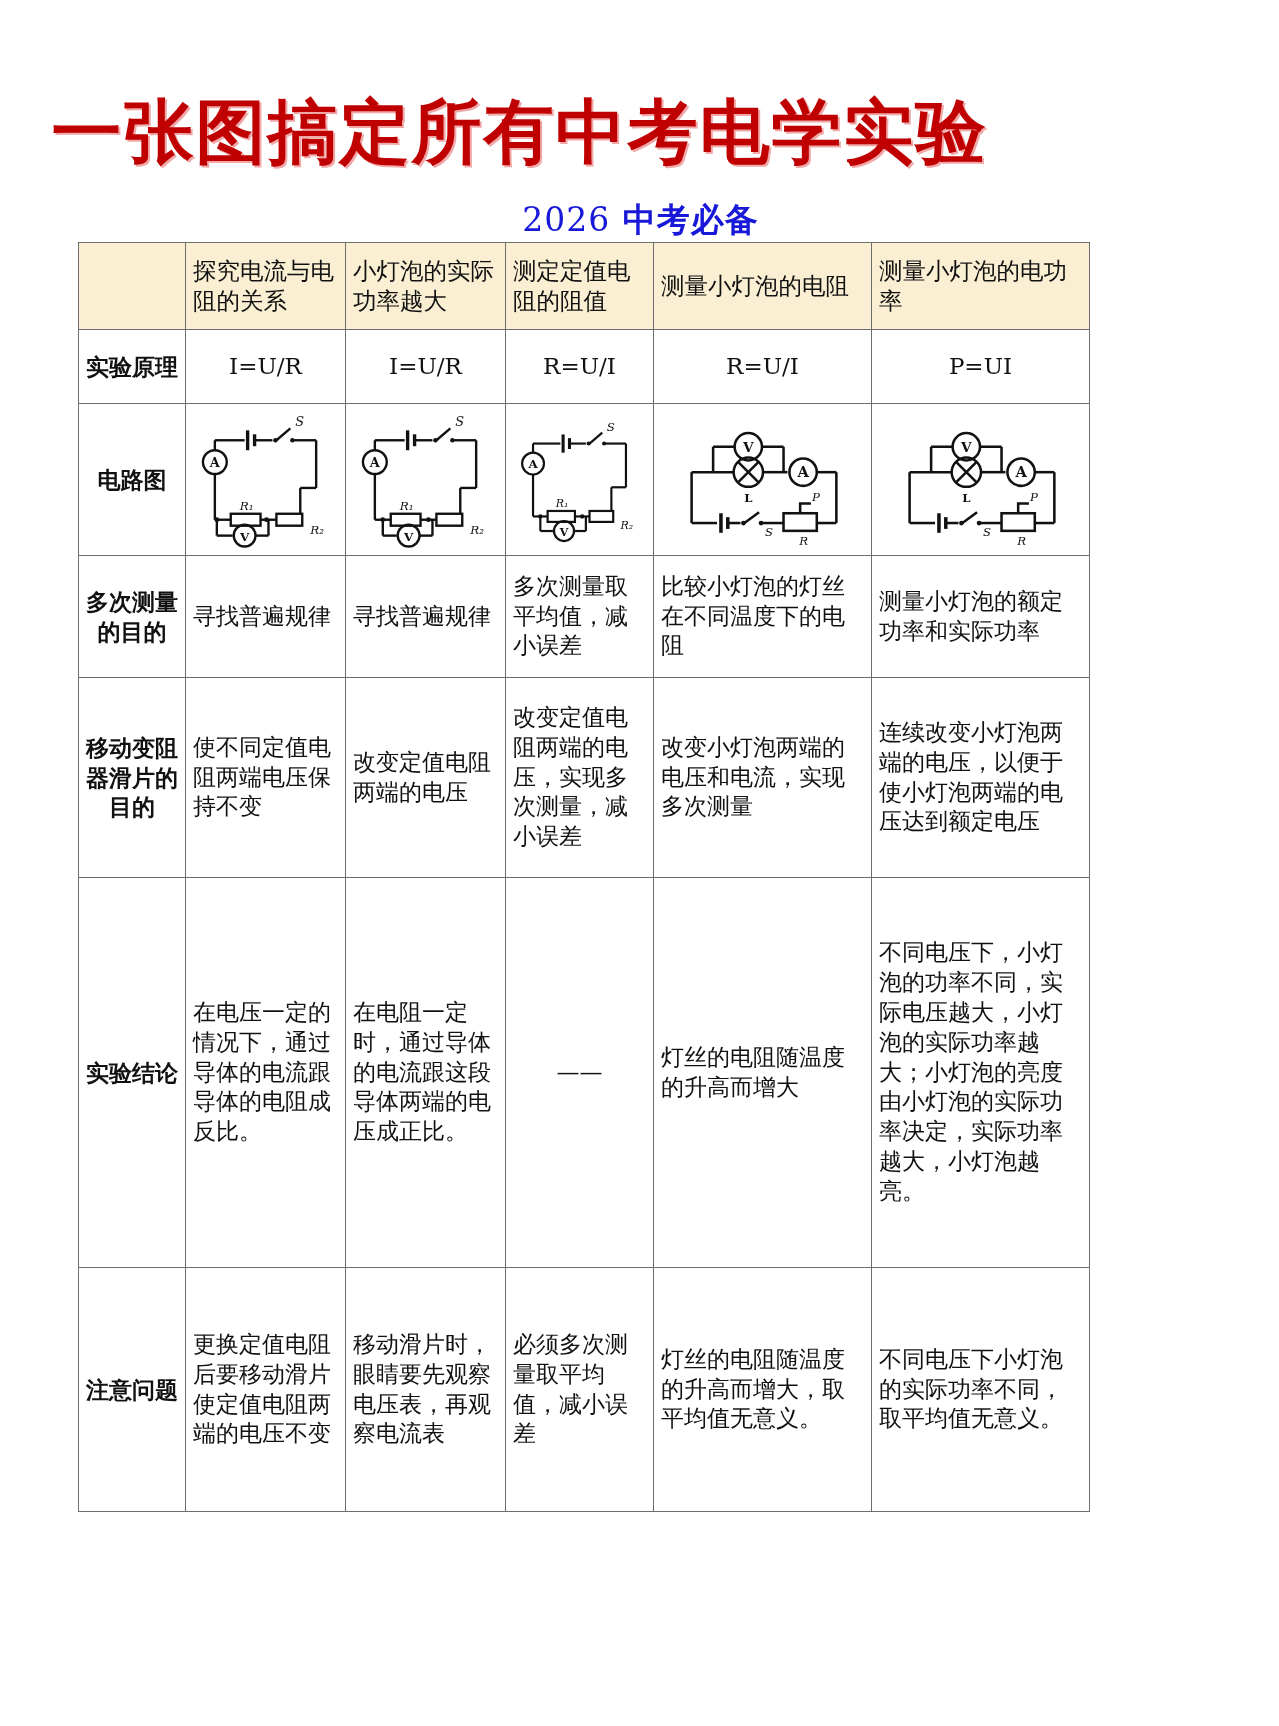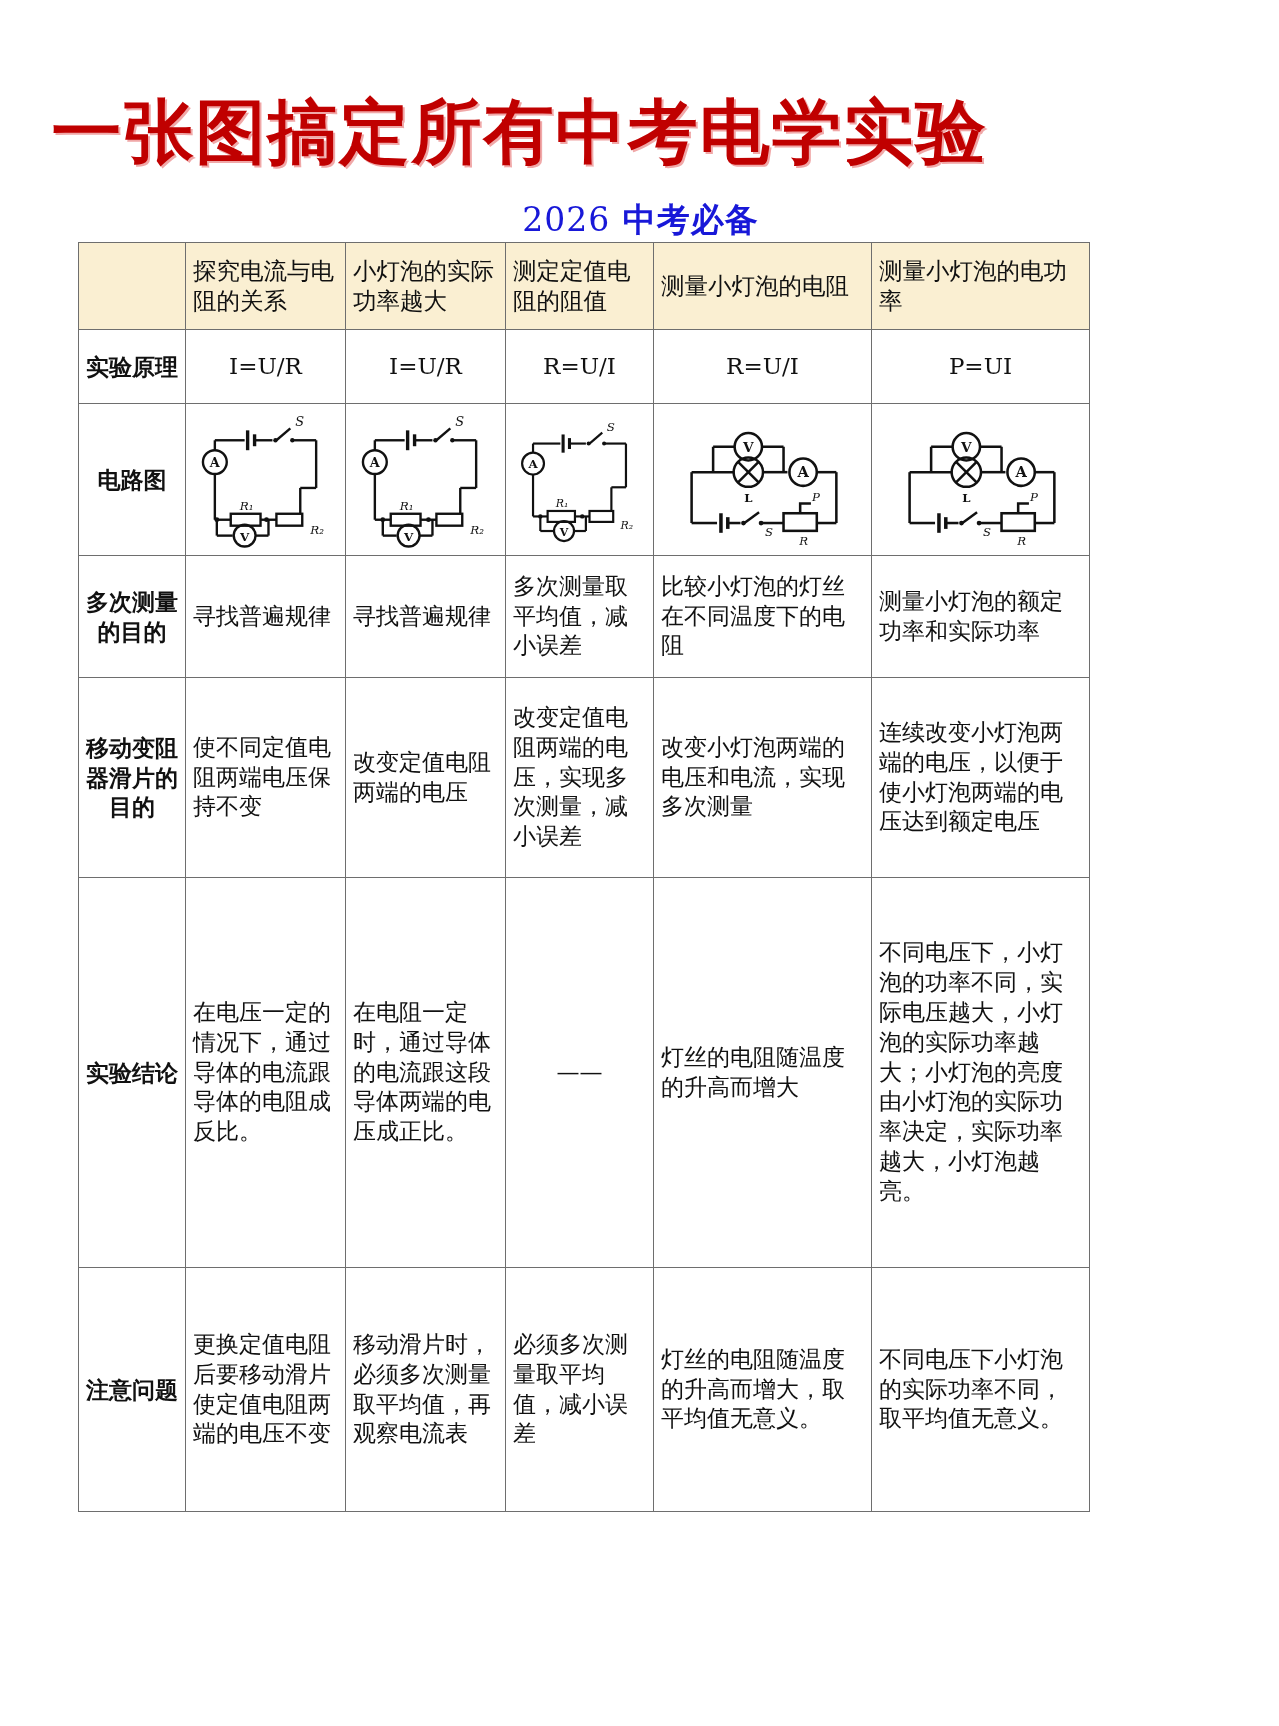--- a/index.html
+++ b/index.html
@@ -407,21 +407,21 @@
           <td class="body">在电压一定的情况下，通过导体的电流跟导体的电阻成反比。</td>
           <td class="body">在电阻一定时，通过导体的电流跟这段导体两端的电压成正比。</td>
           <td class="dash">——</td>
           <td class="body">灯丝的电阻随温度的升高而增大</td>
           <td class="body">不同电压下，小灯泡的功率不同，实际电压越大，小灯泡的实际功率越大；小灯泡的亮度由小灯泡的实际功率决定，实际功率越大，小灯泡越亮。</td>
         </tr>
 
         <tr class="r-notes">
           <td class="rowlab">注意问题</td>
           <td class="body">更换定值电阻后要移动滑片使定值电阻两端的电压不变</td>
-          <td class="body">移动滑片时，必须多次测量取平均值，再观察电流表</td>
+          <td class="body">移动滑片时，眼睛要先观察电压表，再观察电流表</td>
           <td class="body">必须多次测量取平均值，减小误差</td>
           <td class="body">灯丝的电阻随温度的升高而增大，取平均值无意义。</td>
           <td class="body">不同电压下小灯泡的实际功率不同，取平均值无意义。</td>
         </tr>
       </tbody>
     </table>
   </div>
 </div>
 
 </body></html>

